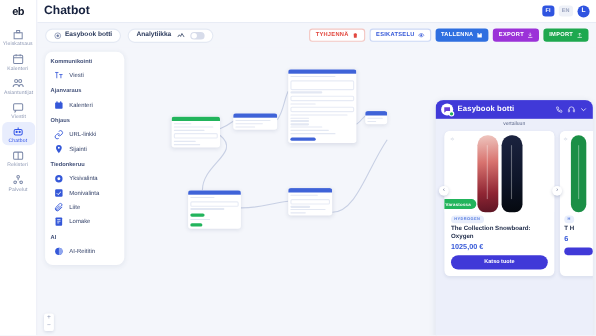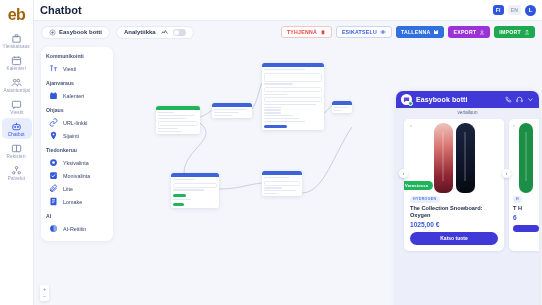--- a/index.html
+++ b/index.html
@@ -12,21 +12,21 @@
   }
   .app { position:relative; width:542px; height:305px; display:flex; }
 
   
   .rail {
     width:34px; height:305px; background:#ffffff;
     border-right:1px solid #e8ecf5;
     display:flex; flex-direction:column; align-items:center;
     padding-top:3px; flex:0 0 34px;
   }
-  .logo { font-size:16px; font-weight:bold; color:#a16207; letter-spacing:-.5px; margin:3px 0 6px; }
+  .logo { font-size:10px; font-weight:bold; color:#0f172a; letter-spacing:-.5px; margin:3px 0 6px; }
   .rail-item {
     width:30px; padding:3px 0 2px; margin-bottom:1px;
     display:flex; flex-direction:column; align-items:center; gap:1px;
     border-radius:5px; cursor:pointer;
   }
   .rail-item.active { background:#e8edfd; }
   .rail-ico { width:11px; height:11px; color:#7b88a8; display:block; }
   .rail-item.active .rail-ico { color:#3355e8; }
   .rail-lbl { font-size:3.4px; color:#8d98b4; letter-spacing:.1px; transform:scale(1.35); }
   .rail-item.active .rail-lbl { color:#3355e8; }

